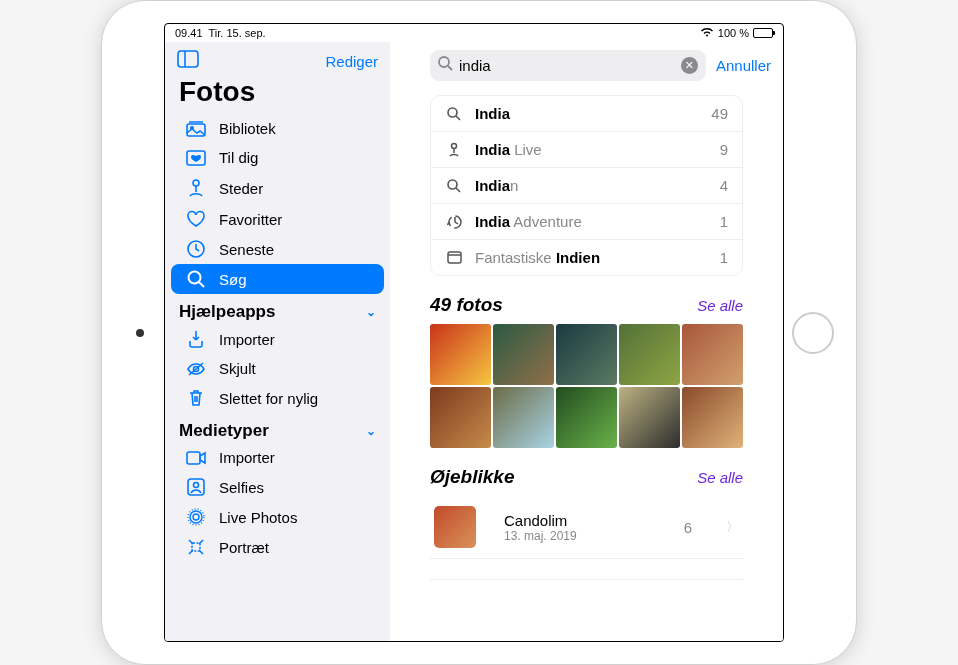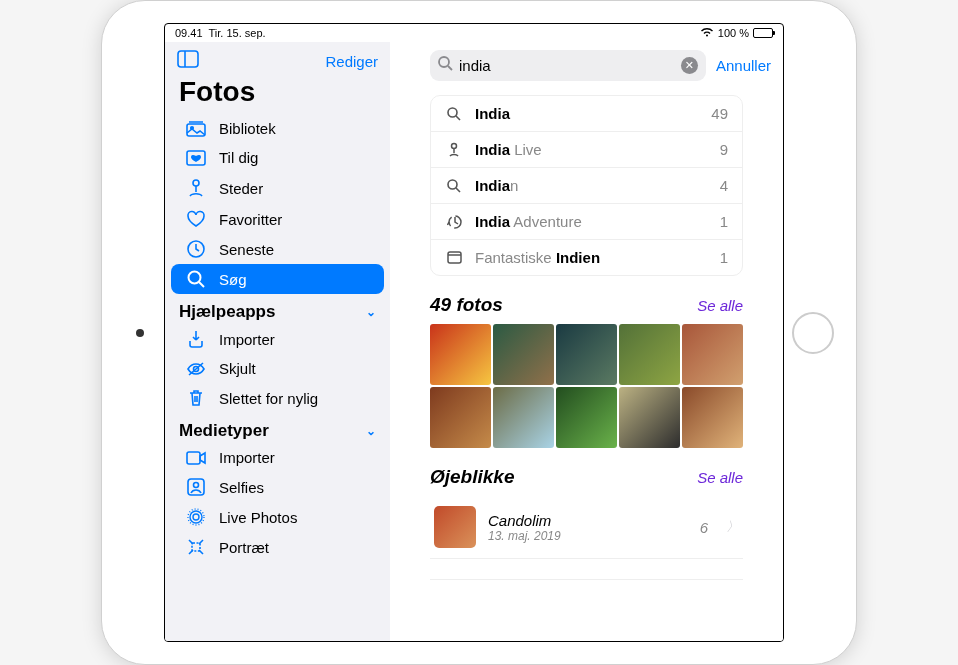--- a/index.html
+++ b/index.html
@@ -41,21 +41,21 @@
     .sugg:first-child { border-top:none; }
     .sugg .meta-i { color:#555; width:18px; display:flex; justify-content:center;}
     .sugg .txt { flex:1; }
     .sugg .txt .light { color:#888; }
     .sugg .cnt { color:#888; font-size:15px; }
     .sec-head2 { display:flex; justify-content:space-between; align-items:center; margin-top:18px; margin-bottom:8px;font-style:italic;}
     .sec-head2 .h { font-size:19px; font-weight:700; }
     .sec-head2 .link { color:#6d28d9; font-size:15px; }
     .grid { display:grid; grid-template-columns:repeat(5,1fr); gap:2px; }
     .thumb { aspect-ratio:1/1; border-radius:3px; }
-    .moment { display:flex; align-items:center; gap:12px; padding:10px 4px; border-bottom:1px solid #eee;font-style:italic; }
+    .moment { display:flex; align-items:center; gap:28px; padding:10px 4px; border-bottom:1px solid #eee; }
     .moment-thumb { width:42px; height:42px; border-radius:5px; }
     .moment-txt { flex:1; }
     .moment-txt .t { font-size:15px; }
     .moment-txt .d { font-size:12px; color:#888; }
     .moment .cnt { color:#888; font-size:15px; }
     .moment .chev { color:#c7c7cc; font-size:13px; margin-left:6px;}
     .moments-box { background:#fff; border-radius:10px; }
     
     .p1{background:linear-gradient(135deg,#c9331a,#f6c641);} 
     .p2{background:linear-gradient(135deg,#2b5a43,#91704a);}

